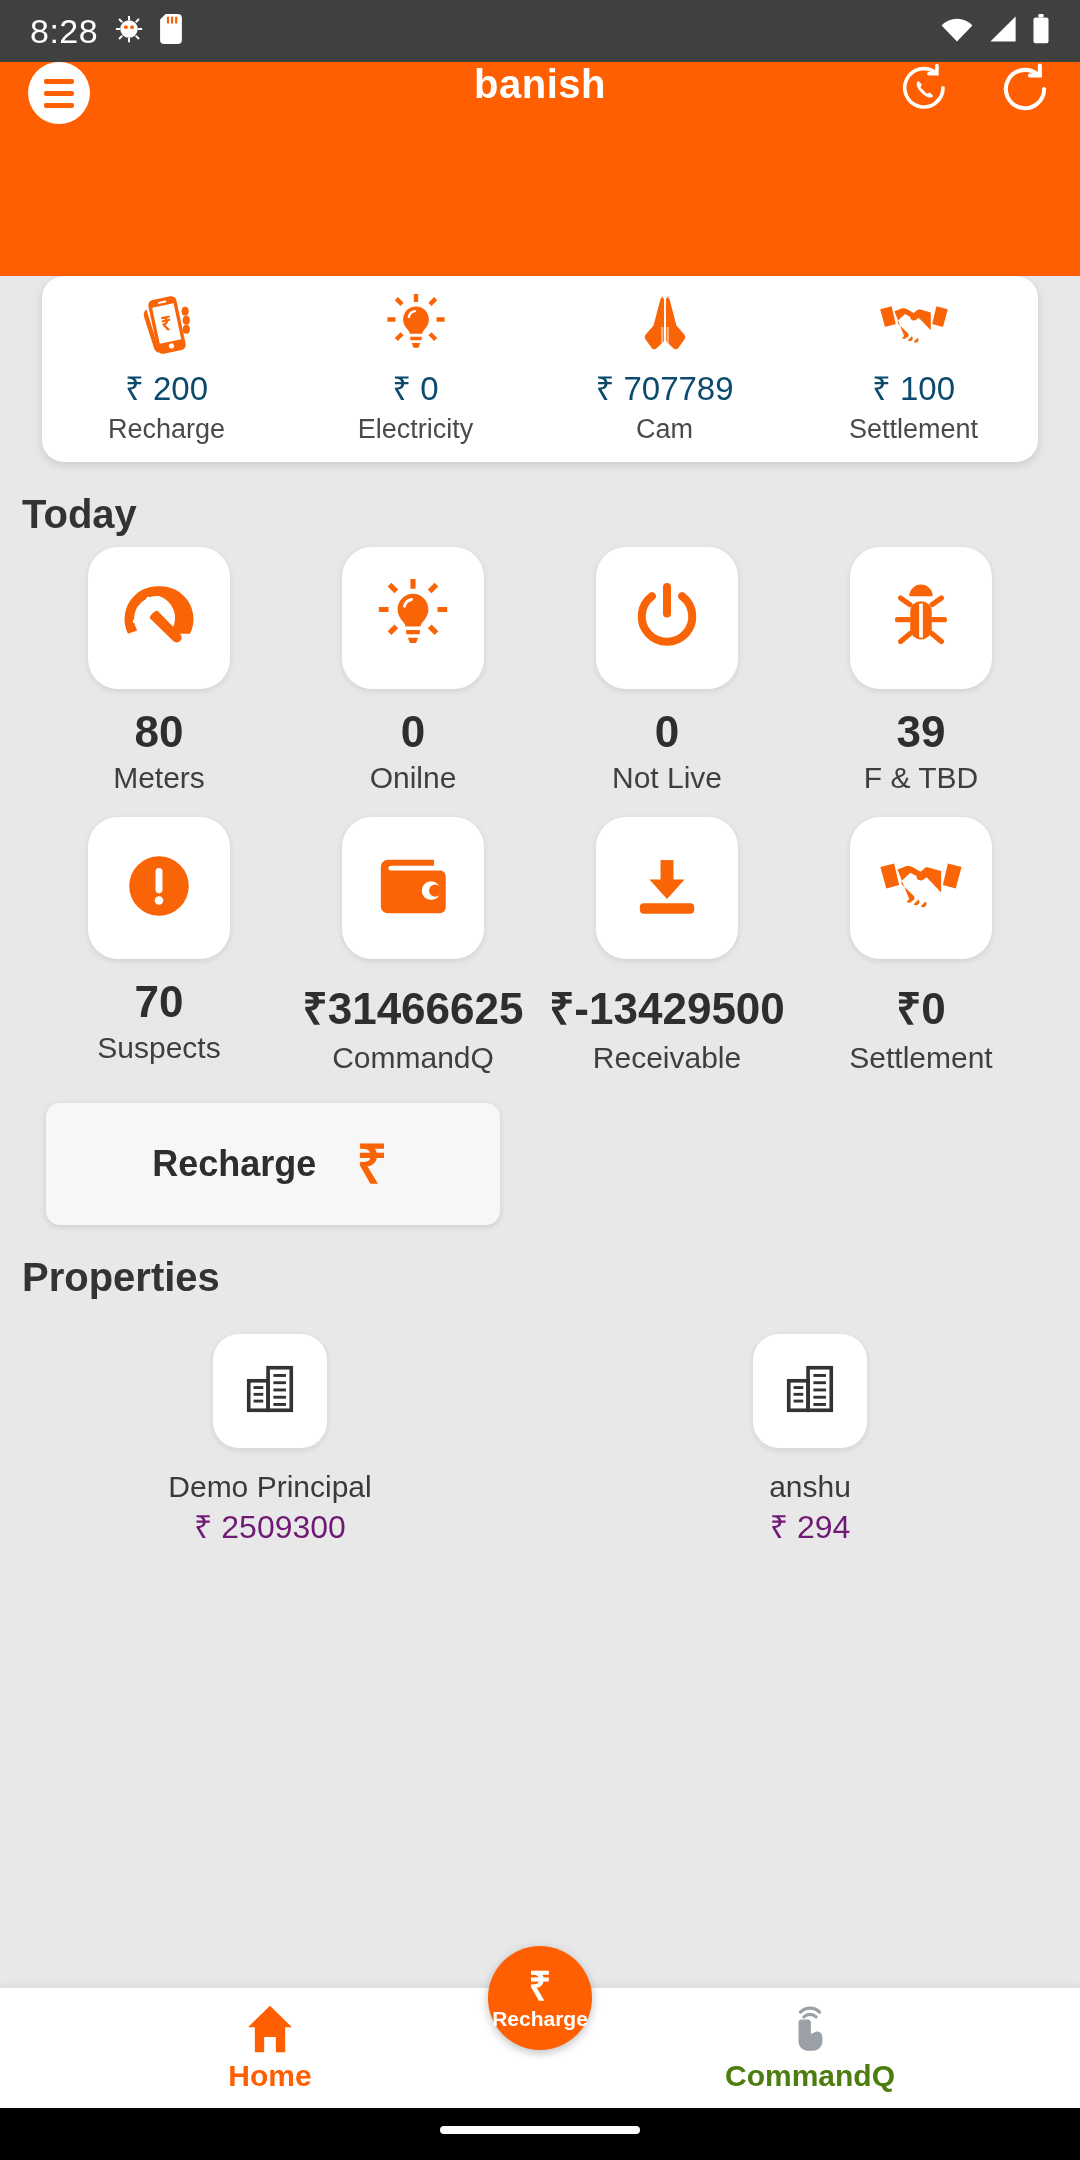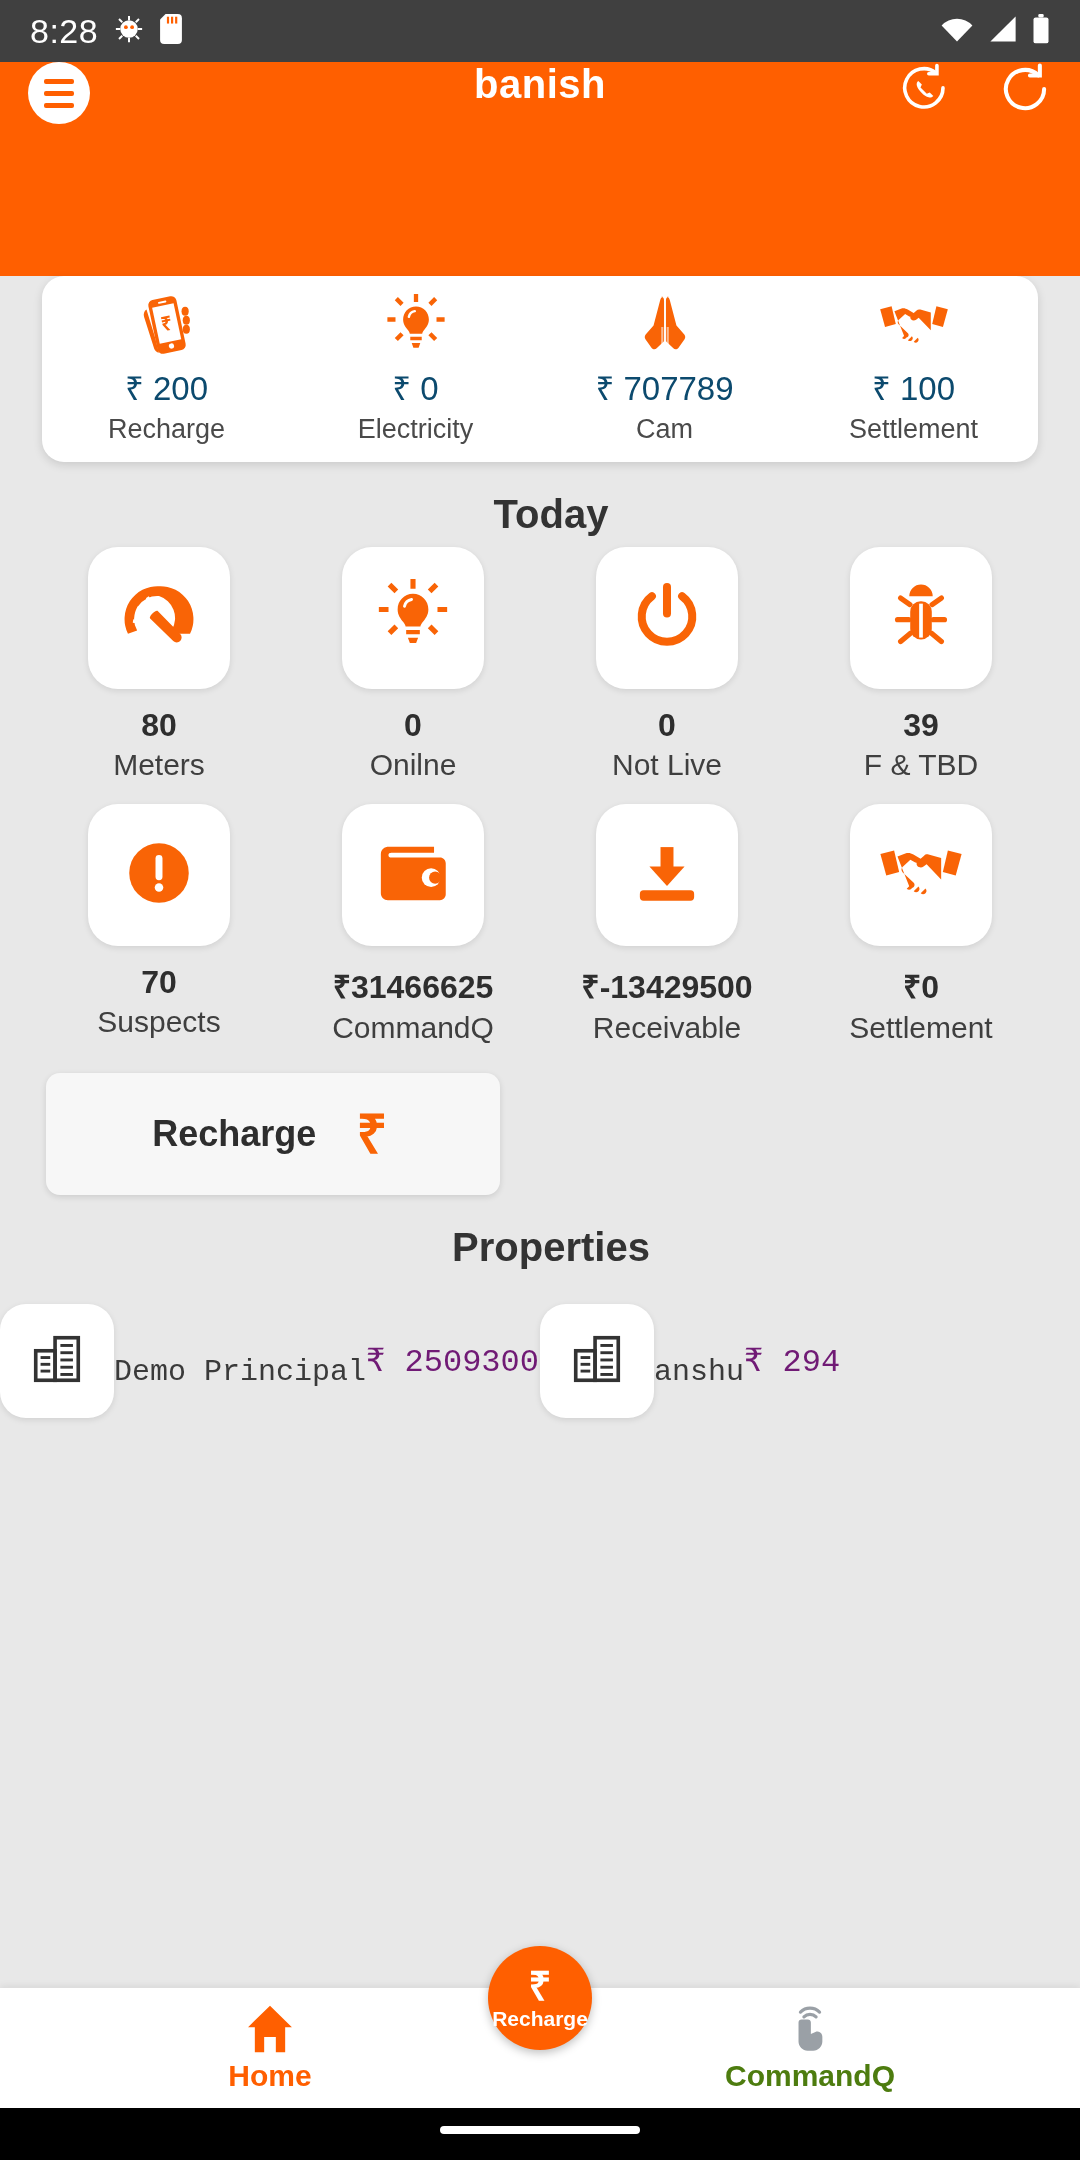--- a/index.html
+++ b/index.html
@@ -54,47 +54,46 @@
   }
   .tc-item { flex:1; text-align:center; }
   .tc-icon { height:64px; display:flex; align-items:center; justify-content:center; margin-bottom:8px; }
   .tc-amount { font-size:33px; color:#0c4a6e; font-weight:400; margin-bottom:4px; }
   .tc-label { font-size:27px; color:#4a4a4a; }
 
   
   .section-title {
     font-size:40px; font-weight:700; color:#333;
     padding: 30px 0 0 22px;
-    text-align: center;
   }
 
   
   .grid { display:flex; flex-wrap:wrap; padding: 10px 32px 0 32px; }
   .cell { width:25%; display:flex; flex-direction:column; align-items:center; margin-bottom:22px; }
   .tile {
     width:142px; height:142px; background:#fff; border-radius:30px;
     display:flex; align-items:center; justify-content:center;
     box-shadow: 0 2px 6px rgba(0,0,0,.10);
   }
-  .cell-value { font-size:32px; font-weight:700; color:#2e2e2e; margin-top:18px; white-space:nowrap; }
+  .cell-value { font-size:44px; font-weight:700; color:#2e2e2e; margin-top:18px; white-space:nowrap; }
   .cell-label { font-size:30px; color:#3f3f3f; margin-top:4px; white-space:nowrap; }
 
   
   .actions { display:flex; justify-content:space-between; padding: 6px 46px 0 46px; }
   .action-btn {
     width:46%; height:122px; background:#f7f7f7; border-radius:14px;
     display:flex; align-items:center; justify-content:center; gap:34px;
     box-shadow: 0 2px 6px rgba(0,0,0,.12);
     border: none;
   }
   .action-label { font-size:36px; font-weight:700; color:#2e2e2e; }
 
   
   .props { display:flex; padding: 34px 0 0 0; }
-  .prop { width:50%; display:flex; flex-direction:row; align-items:center;font-family:Liberation Mono, monospace; }
+  .prop { width:50%; display:flex; flex-direction:column; align-items:center; }
   .prop-tile {
     width:114px; height:114px; background:#fff; border-radius:26px;
     display:flex; align-items:center; justify-content:center;
     box-shadow: 0 2px 6px rgba(0,0,0,.10);
   }
   .prop-name { font-size:30px; color:#3a3a3a; margin-top:22px; }
   .prop-amount { font-size:32px; color:#701a75; margin-top:0; }
 
   
   .bottomnav {

